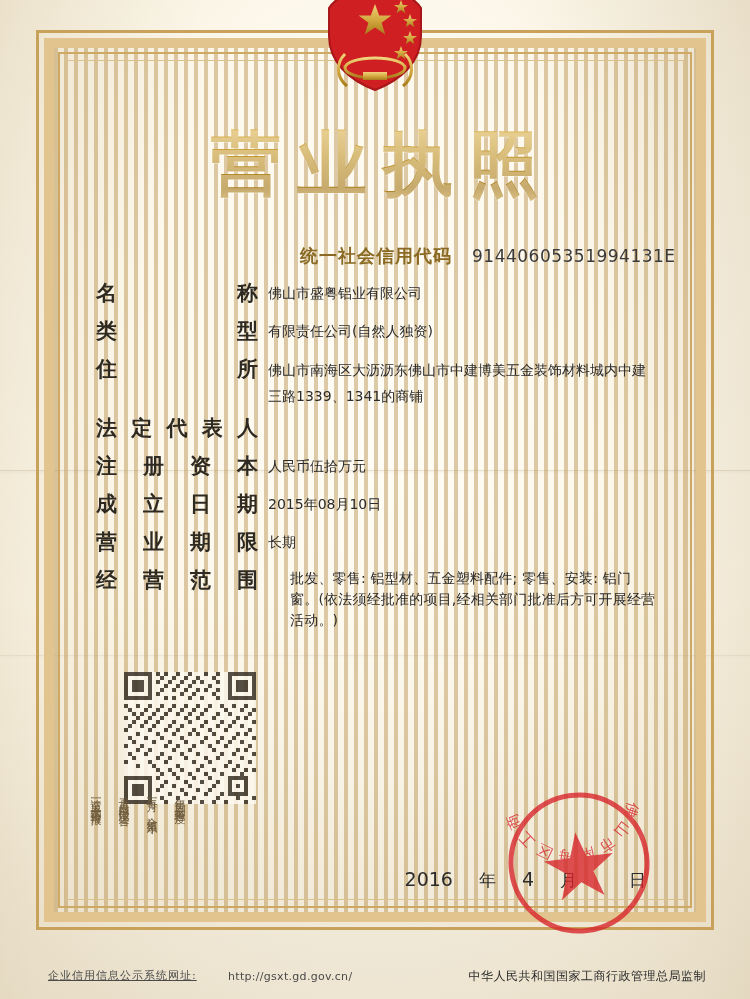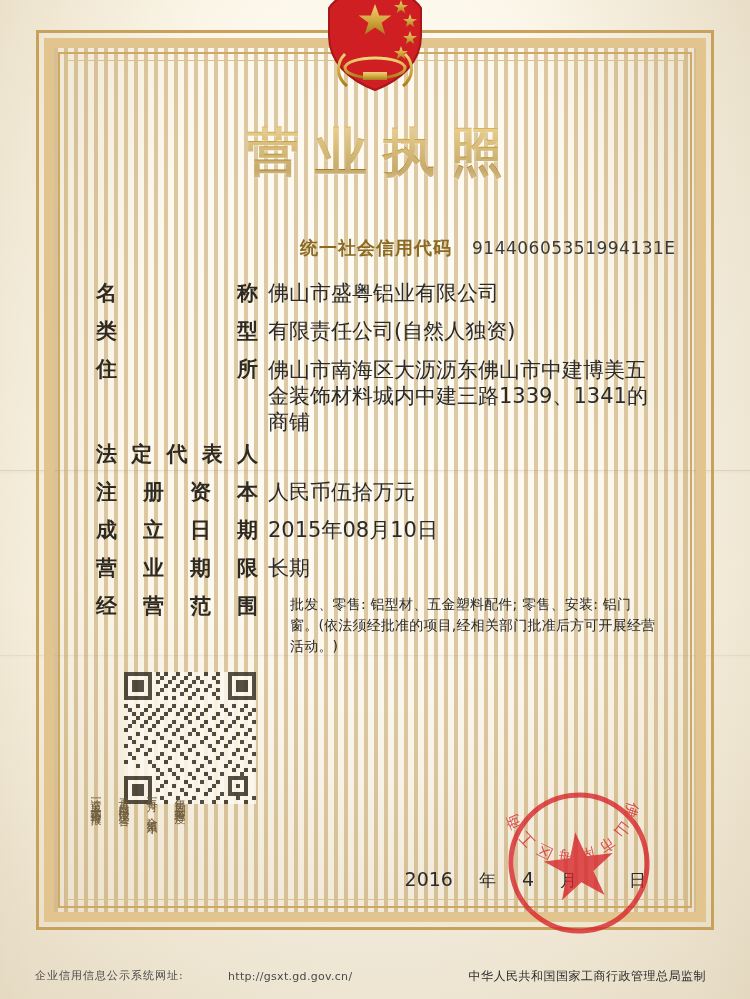--- a/index.html
+++ b/index.html
@@ -95,21 +95,21 @@
   }
 
   
   .title {
     position: absolute;
     top: 118px;
     left: 0;
     right: 0;
     text-align: center;
     font-family: "DejaVu Serif", "Liberation Serif", serif;
-    font-size: 52px;
+    font-size: 70px;
     font-weight: bold;
     letter-spacing: 16px;
     text-indent: 16px;
     color: #b8902f;
     background: linear-gradient(180deg, #e8c367 0%, #c49a35 40%, #a97d1f 75%, #d8b05a 100%);
     -webkit-background-clip: text;
     background-clip: text;
     -webkit-text-fill-color: transparent;
     text-shadow: 0 1px 0 rgba(255,255,255,0.35);
   }
@@ -124,20 +124,21 @@
     align-items: baseline;
     gap: 20px;
   }
   .code-label {
     font-family: "DejaVu Serif", "Liberation Serif", serif;
     font-size: 18px;
     font-weight: bold;
     color: #8a6a23;
     letter-spacing: 1px;
     white-space: nowrap;
+    margin-top: 8px;
   }
   .code-value {
     font-family: "DejaVu Sans", "Liberation Sans", sans-serif;
     font-size: 17px;
     color: #3a3a3a;
     letter-spacing: 0.5px;
     white-space: nowrap;
   }
 
   
@@ -163,21 +164,21 @@
     display: flex;
     justify-content: space-between;
     padding-right: 10px;
     box-sizing: border-box;
     line-height: 30px;
   }
   .field-label span { display: inline-block; }
   .field-value {
     flex: 1 1 auto;
     font-family: "DejaVu Sans", "Liberation Sans", sans-serif;
-    font-size: 21px;
+    font-size: 14px;
     color: #2b2b2b;
     line-height: 25px;
     padding-top: 3px;
   }
   .field-value.small {
     font-size: 14px;
     line-height: 21px;
     letter-spacing: 0.2px;
     padding-left: 22px;
   }
@@ -251,25 +252,26 @@
     height: 150px;
     opacity: 0.78;
     transform: rotate(-7deg);
     z-index: 6;
     pointer-events: none;
   }
 
   
   .footer-left {
     position: absolute;
-    left: 35px;
+    left: 48px;
     bottom: 16px;
     font-size: 11px;
     color: #4a4a4a;
     letter-spacing: 1px;
+    text-decoration: underline;
   }
   .footer-url {
     position: absolute;
     left: 228px;
     bottom: 16px;
     font-size: 11px;
     color: #4a4a4a;
     letter-spacing: 0.3px;
     text-align: center;
   }

